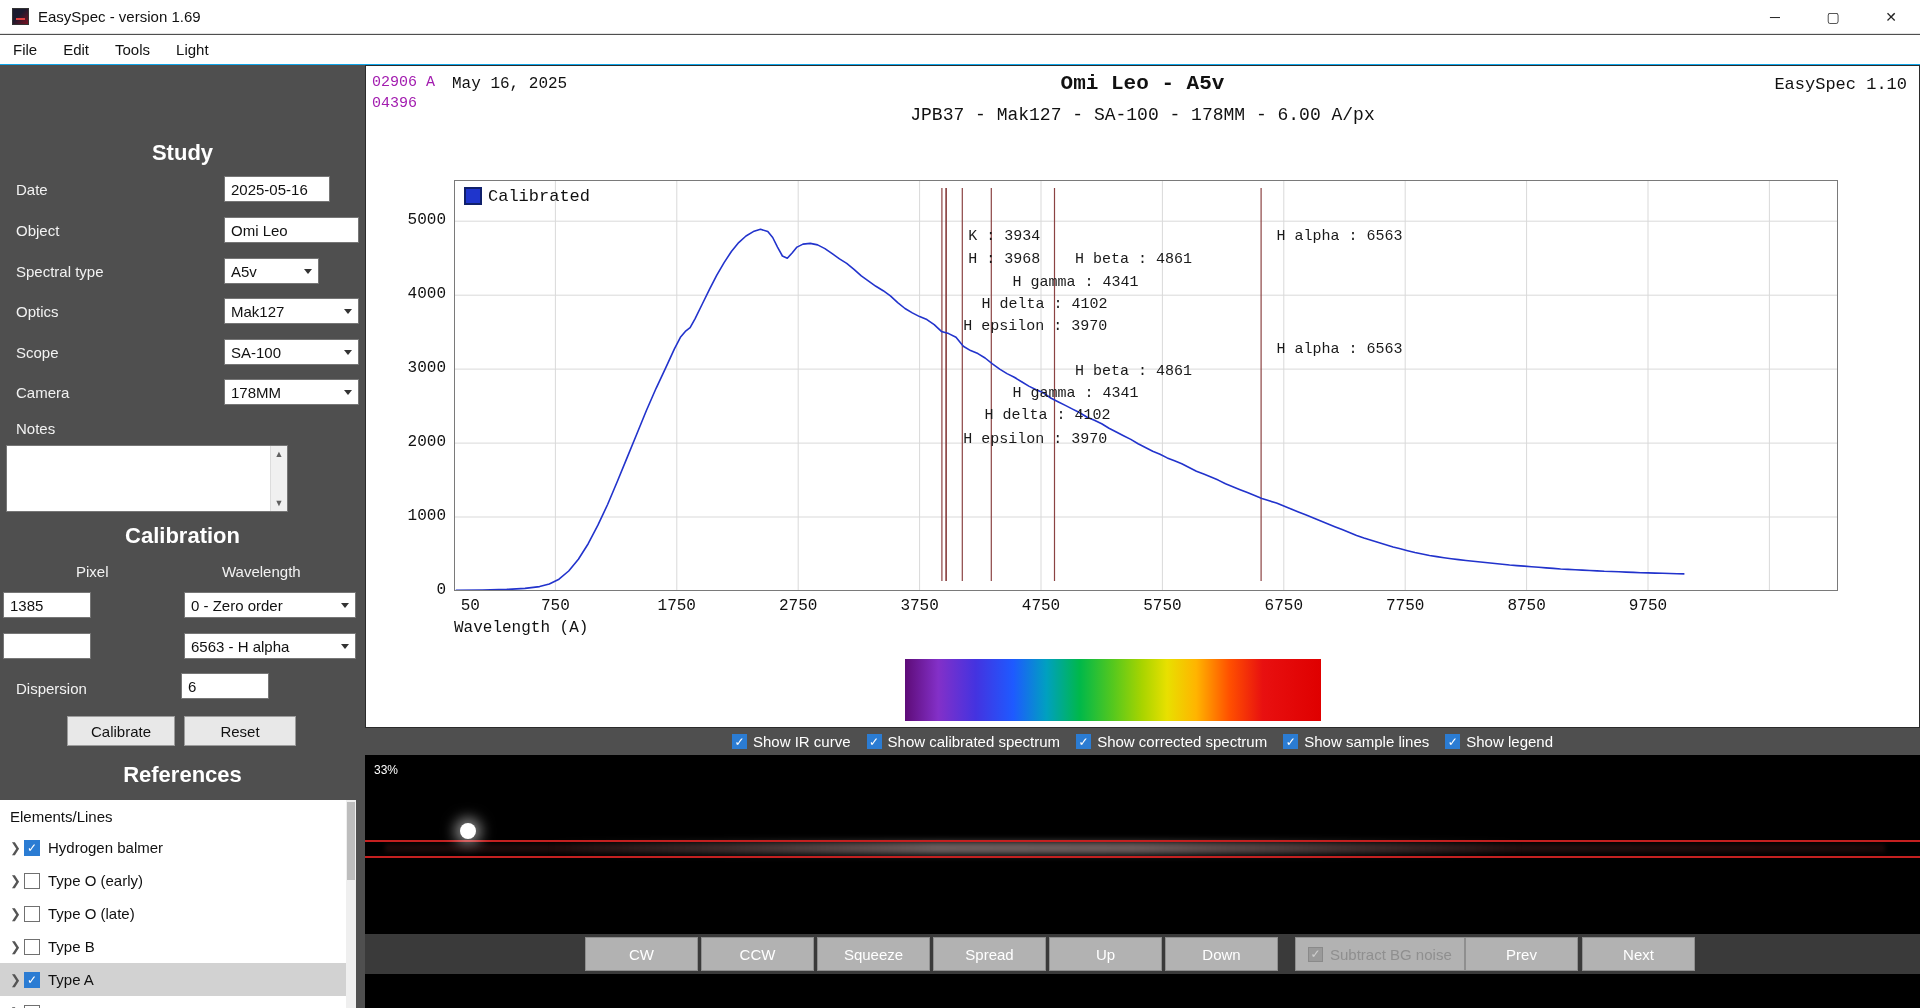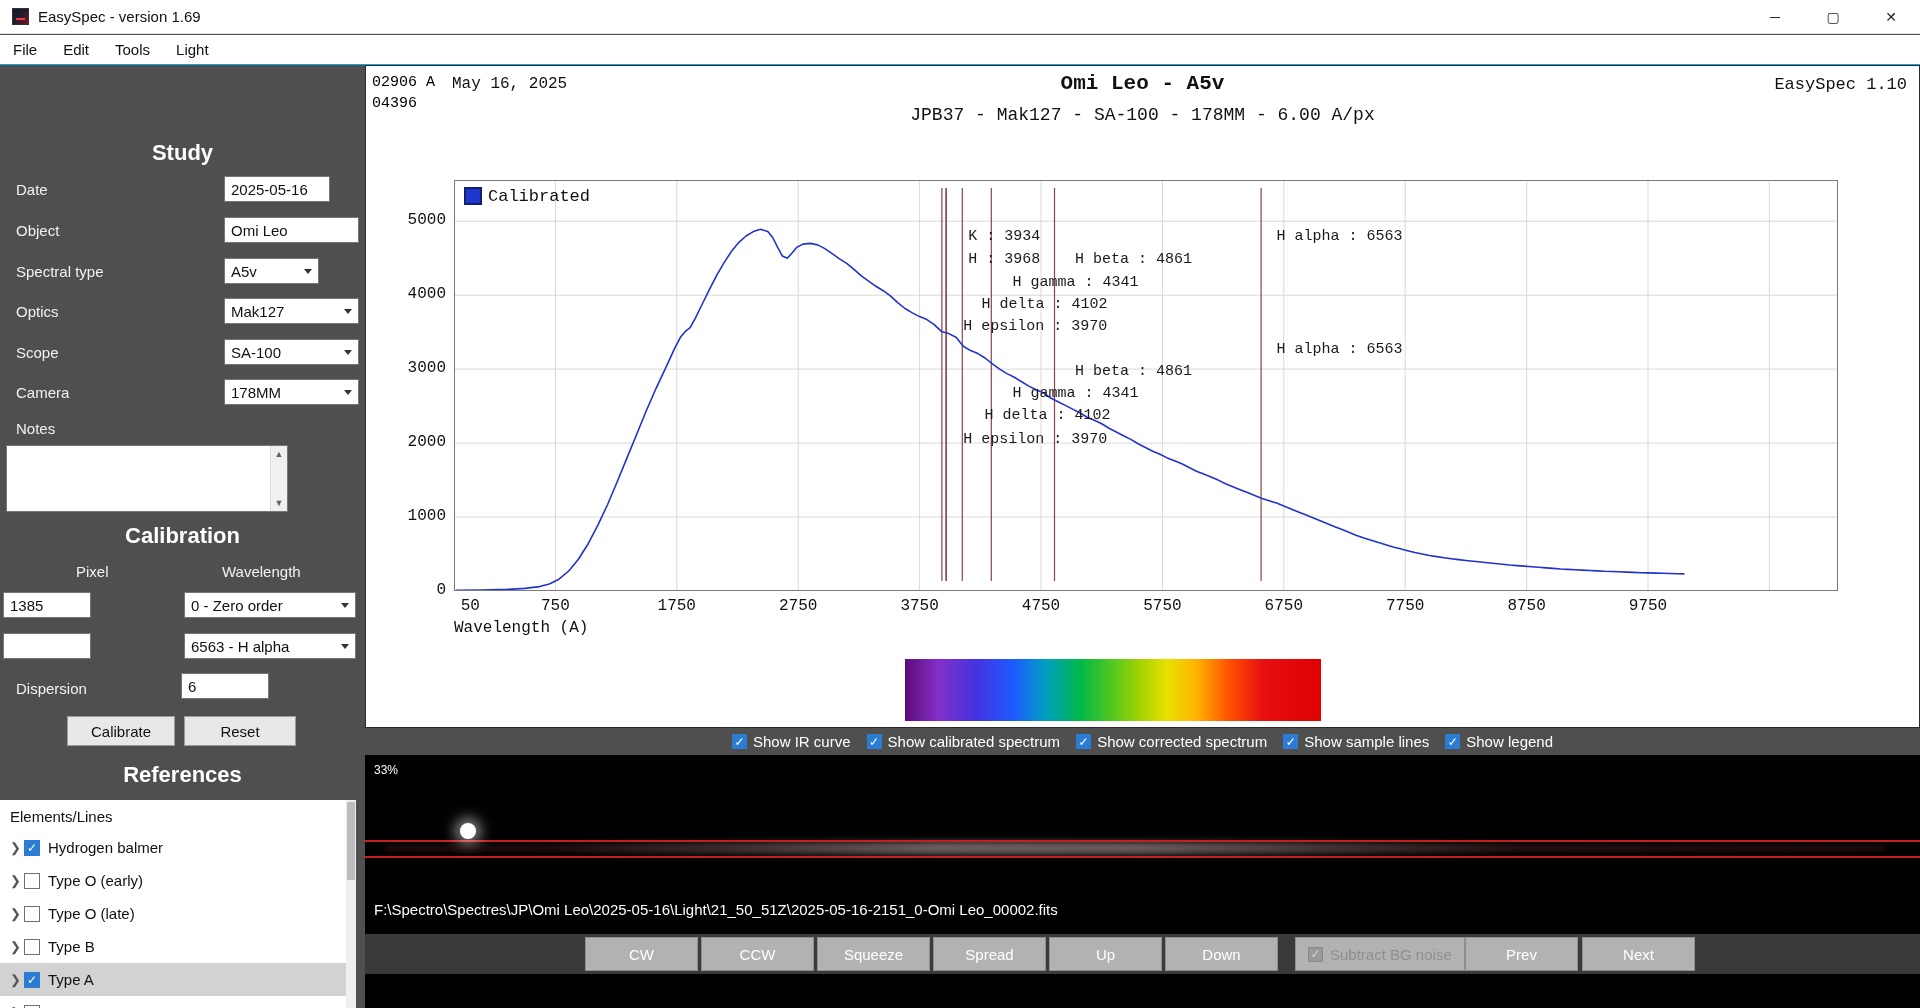--- a/index.html
+++ b/index.html
@@ -48,21 +48,21 @@
   .cbx { width:16px; height:16px; border:1px solid #707070; background:#fff; display:inline-flex;
          align-items:center; justify-content:center; font-size:12px; color:#fff; margin-right:8px; flex:none; }
   .cbx.checked { background:#2b7cd3; border-color:#2b7cd3; }
   #ref-scroll { position:absolute; right:0; top:0; width:10px; height:100%; background:#efefef; }
   #ref-thumb { position:absolute; left:1px; top:2px; width:8px; height:78px; background:#bdbdbd; }
 
   
   #main-panel { position:absolute; left:365px; top:65px; width:1555px; height:663px; background:#ffffff;
                 border:1px solid #2b2b2b; z-index:5; }
   .mono { font-family:"Liberation Mono", monospace; }
-  #frame-id { position:absolute; left:6px; top:6px; font-size:15px; line-height:21px; color:#000000; white-space:pre-line; }
+  #frame-id { position:absolute; left:6px; top:6px; font-size:15px; line-height:21px; color:#a21caf; white-space:pre-line; }
   #obs-date { position:absolute; left:86px; top:9px; font-size:16px; color:#111; }
   #chart-title { position:absolute; left:0; top:6px; width:100%; text-align:center; font-size:21px; font-weight:bold; color:#111; }
   #chart-subtitle { position:absolute; left:0; top:39px; width:100%; text-align:center; font-size:18px; color:#111; }
   #app-version { position:absolute; right:12px; top:9px; font-size:17px; color:#111; }
 
   #chart-area { position:absolute; left:0; top:0; width:100%; height:100%; }
   #spectrum-svg { position:absolute; left:88px; top:114px; }
   .tick-x { position:absolute; width:80px; text-align:center; font-size:16px; color:#111; }
   .tick-y { position:absolute; width:62px; text-align:right; font-size:16px; color:#111; }
   .annot  { position:absolute; font-size:15px; color:#1a1a1a; white-space:pre; }
@@ -325,21 +325,20 @@
     </div>
   </div>
 
 <div id="image-area">
   <div id="zoom-pct">33%</div>
   <div id="spec-band-wide"></div>
   <div id="spec-band"></div>
   <div class="redline" style="top:85px;"></div>
   <div class="redline" style="top:101px;"></div>
   <div id="star"></div>
-  <div id="file-path">F:\Spectro\Spectres\JP\Omi Leo\2025-05-16\Light\21_50_51Z\2025-05-16-2151_0-Omi Leo_00002.fits</div>
 
   <div id="btn-bar">
     <div id="transform-buttons">
         <div class="bar-btn">CW</div>
         <div class="bar-btn">CCW</div>
         <div class="bar-btn">Squeeze</div>
         <div class="bar-btn">Spread</div>
         <div class="bar-btn">Up</div>
         <div class="bar-btn">Down</div>
       </div>

